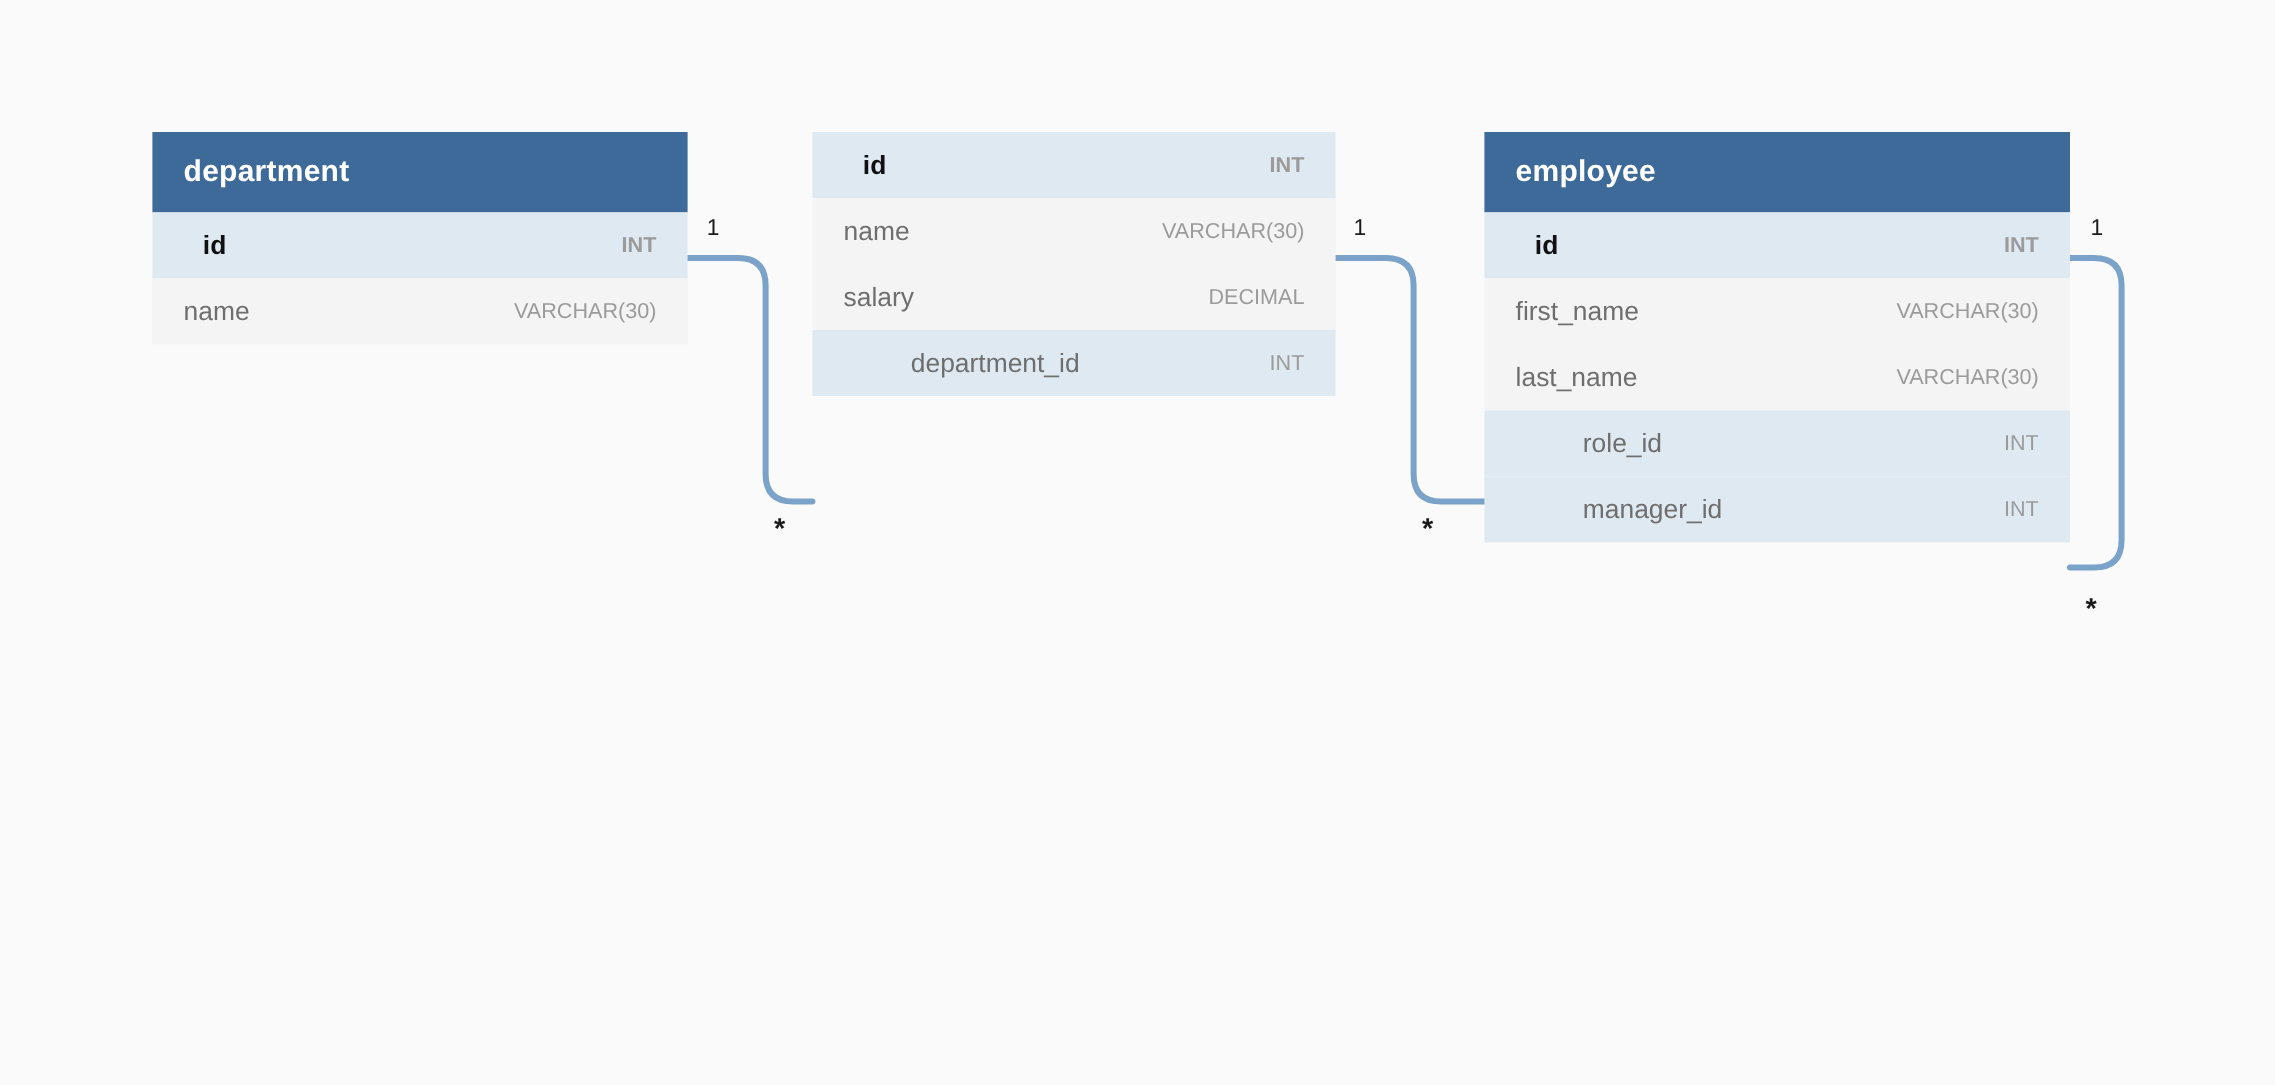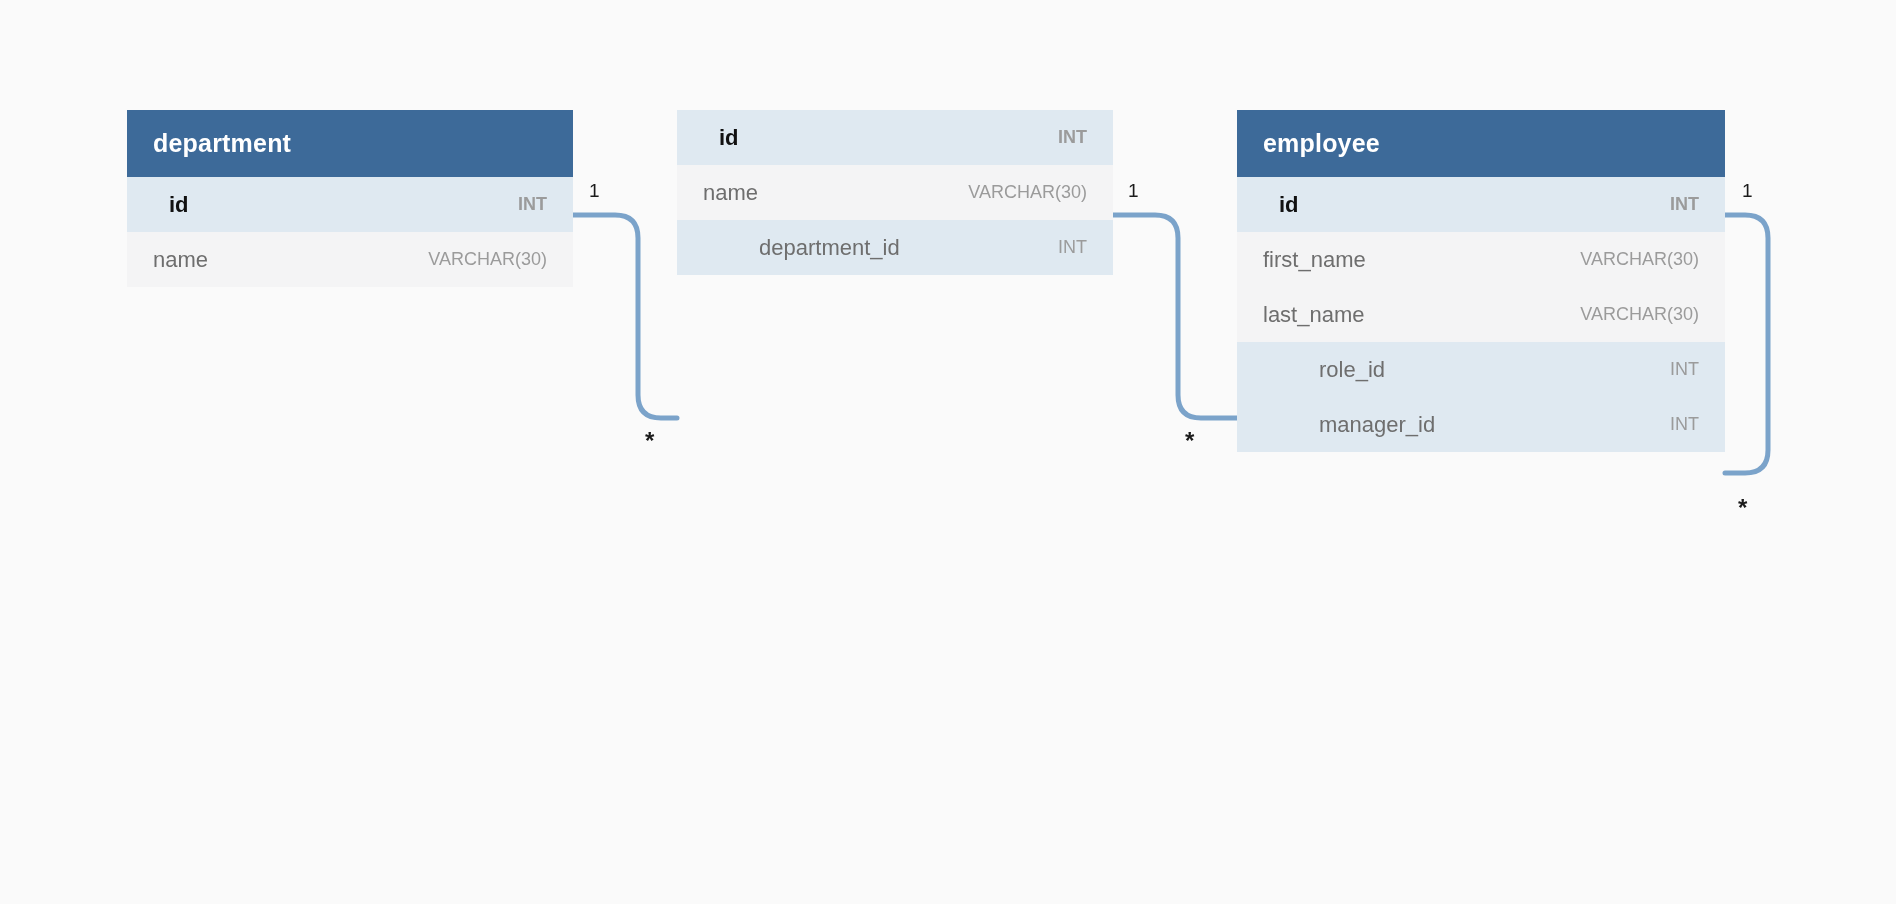--- a/index.html
+++ b/index.html
@@ -144,20 +144,24 @@
       <div class="entity" style="left: 677px; top: 110px; width: 436px;">
         <div class="entity-rows">
           <div class="row key">
             <span class="col-name">id</span>
             <span class="col-type">INT</span>
           </div>
           <div class="row plain">
             <span class="col-name">name</span>
             <span class="col-type">VARCHAR(30)</span>
           </div>
+          <div class="row plain">
+            <span class="col-name">salary</span>
+            <span class="col-type">DECIMAL</span>
+          </div>
           <div class="row key fk">
             <span class="col-name">department_id</span>
             <span class="col-type">INT</span>
           </div>
         </div>
       </div>
       <div class="entity" style="left: 1237px; top: 110px; width: 488px;">
         <div class="entity-header" style="background: rgb(61, 106, 153);">employee</div>
         <div class="entity-rows">
           <div class="row key">

